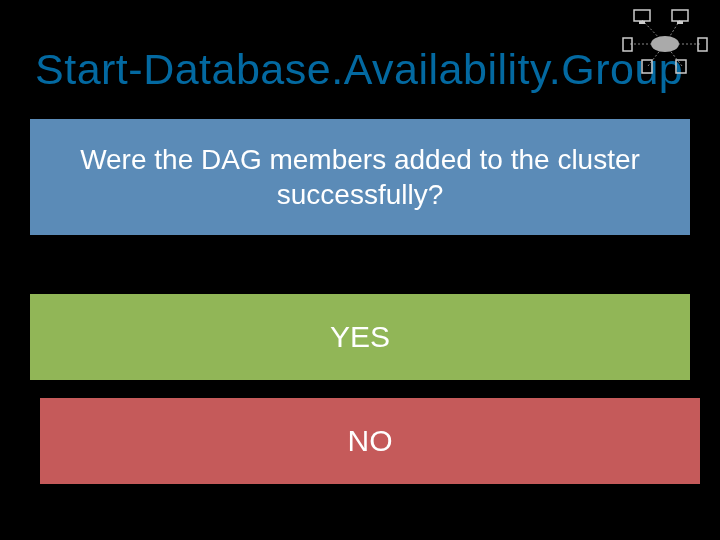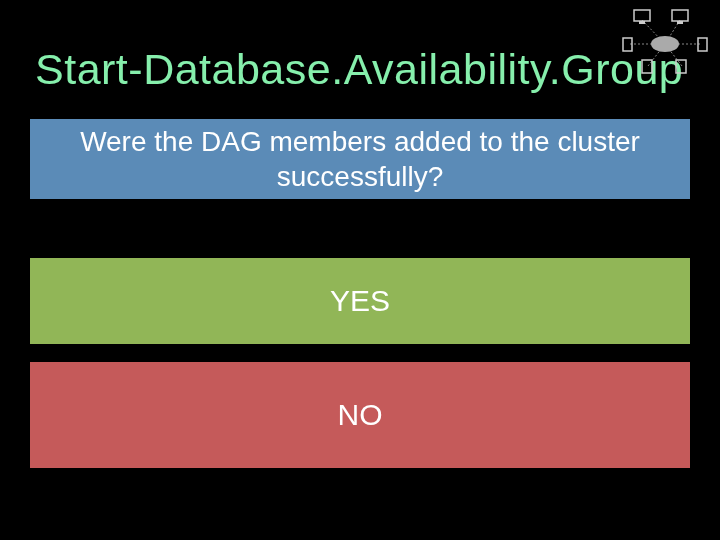--- a/index.html
+++ b/index.html
@@ -6,21 +6,21 @@
     body {
       width: 720px;
       height: 540px;
       background: #000000;
       font-family: "Segoe UI Light", "Segoe UI", -apple-system, sans-serif;
       font-weight: 300;
       overflow: hidden;
       position: relative;
     }
     .title {
-      color: #86efac;
+      color: #0369a1;
       font-size: 43px;
       font-weight: 300;
       padding: 45px 12px 0 35px;
       letter-spacing: 0.5px;
     }
     .panel-container {
       padding: 25px 30px 0 30px;
       display: flex;
       flex-direction: column;
       gap: 18px;
@@ -30,34 +30,35 @@
       display: flex;
       align-items: center;
       justify-content: center;
       color: #ffffff;
       font-weight: 300;
       text-align: center;
       padding: 0 40px;
     }
     .panel-question {
       background: #5b8bb7;
-      height: 80px;
+      height: 116px;
       font-size: 28px;
       line-height: 1.25;
     }
     .panel-yes {
       background: #91b657;
       height: 86px;
       font-size: 30px;
       margin-top: 41px;
     }
     .panel-no {
       background: #c55a5a;
-      height: 106px;
+      height: 86px;
       font-size: 30px;
+      margin-left: 10px;
     }
     .network-icon {
       position: absolute;
       top: 6px;
       right: 10px;
       width: 90px;
       height: 70px;
     }
   </style>
 </head>

